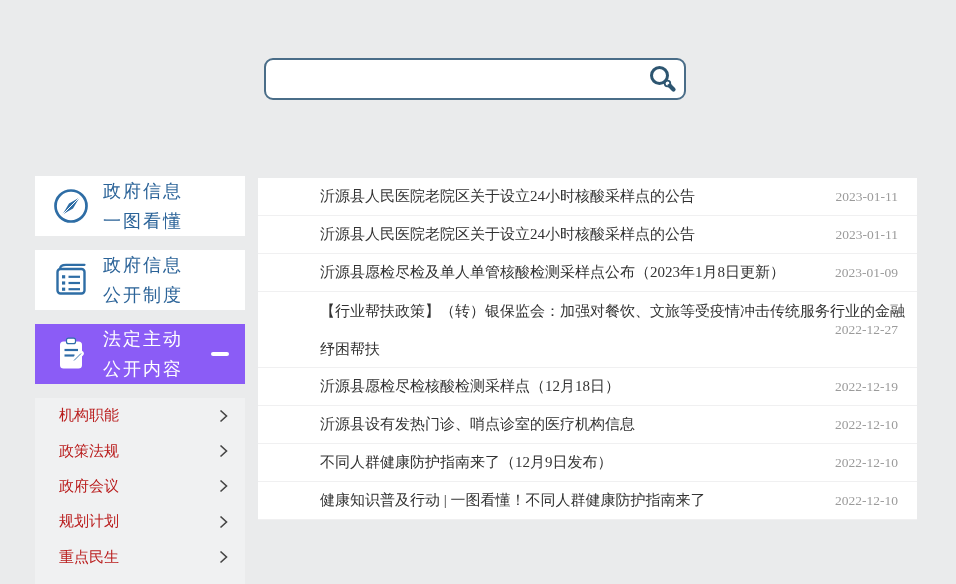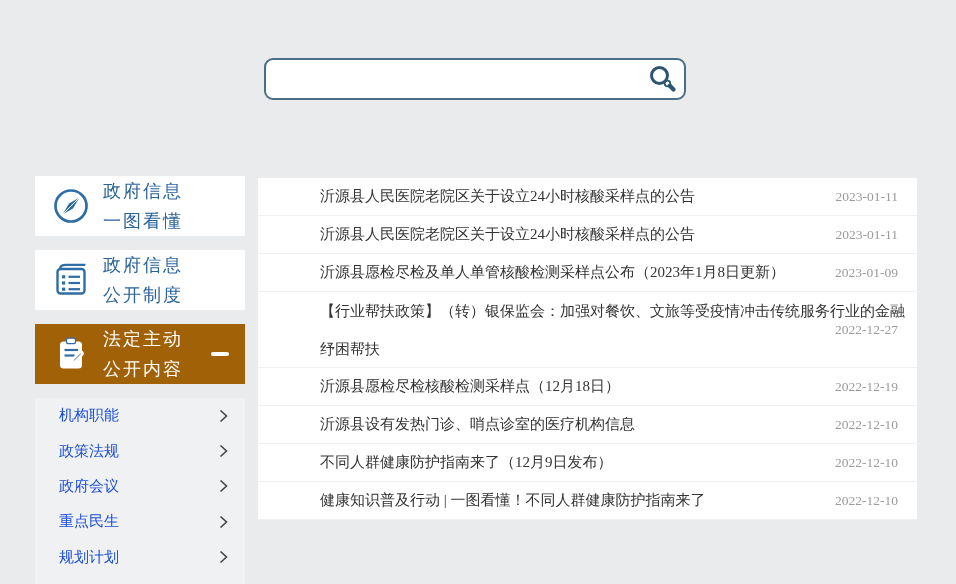--- a/index.html
+++ b/index.html
@@ -30,32 +30,32 @@
   .sidebar{position:absolute;left:35px;top:176px;width:210px;}
   .side-item{
     height:60px;margin-bottom:14px;background:#ffffff;
     display:flex;align-items:center;cursor:pointer;
   }
   .side-item .side-icon{width:40px;height:40px;margin:0 12px 0 16px;flex:none;}
   .side-labels{display:flex;flex-direction:column;}
   .side-labels span{
     font-size:18px;line-height:30px;letter-spacing:2px;color:#2b6398;white-space:nowrap;
   }
-  .side-item.active{background:#a16207;}
+  .side-item.active{background:#8b5cf6;}
   .side-item.active .side-labels span{color:#ffffff;}
   .minus-bar{
     width:18px;height:4px;border-radius:2px;background:#ffffff;
     margin-left:auto;margin-right:16px;flex:none;
   }
 
   .submenu{margin-top:2px;background:#f0f1f2;}
   .sub-item{
     height:35.4px;display:flex;align-items:center;
     padding:0 17px 0 24px;cursor:pointer;
-    font-size:15px;color:#1d4ed8;justify-content:flex-end;
+    font-size:15px;color:#b91c1c;justify-content:flex-end;
   }
   .sub-item .chev{margin-left:auto;flex:none;display:flex;}
 
   
   .news-panel{
     position:absolute;left:258px;top:178px;width:659px;background:#ffffff;
   }
   .news-row{
     position:relative;height:38px;box-sizing:border-box;
     border-bottom:1px solid #f0f0f1;overflow:hidden;cursor:pointer;padding-left:48px;
@@ -162,29 +162,29 @@
     </div>
     <div class="sub-item">
       <span>政府会议</span>
       <span class="chev">
         <svg width="9" height="14" viewBox="0 0 9 14">
             <polyline points="1.5,1.5 7.5,7 1.5,12.5" fill="none" stroke="#444" stroke-width="1.6"></polyline>
           </svg>
       </span>
     </div>
     <div class="sub-item">
+      <span>规划计划</span>
+      <span class="chev">
+        <svg width="9" height="14" viewBox="0 0 9 14">
+            <polyline points="1.5,1.5 7.5,7 1.5,12.5" fill="none" stroke="#444" stroke-width="1.6"></polyline>
+          </svg>
+      </span>
+    </div>
+    <div class="sub-item">
       <span>重点民生</span>
-      <span class="chev">
-        <svg width="9" height="14" viewBox="0 0 9 14">
-            <polyline points="1.5,1.5 7.5,7 1.5,12.5" fill="none" stroke="#444" stroke-width="1.6"></polyline>
-          </svg>
-      </span>
-    </div>
-    <div class="sub-item">
-      <span>规划计划</span>
       <span class="chev">
         <svg width="9" height="14" viewBox="0 0 9 14">
             <polyline points="1.5,1.5 7.5,7 1.5,12.5" fill="none" stroke="#444" stroke-width="1.6"></polyline>
           </svg>
       </span>
     </div>
     <div class="sub-item">
       <span>重要部署执行公开</span>
 
     </div>

